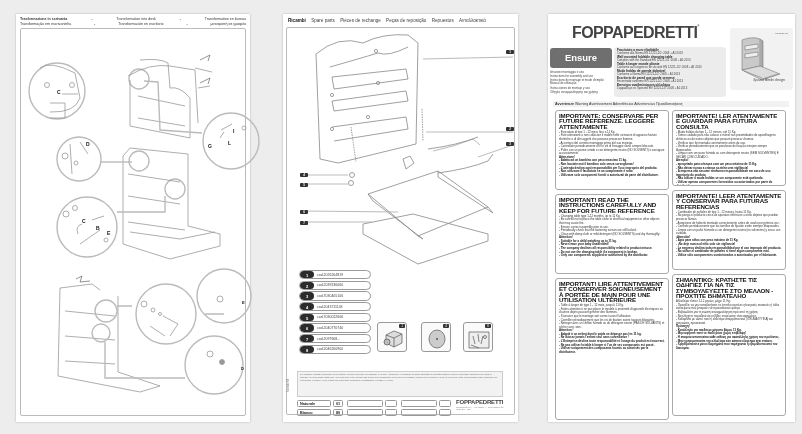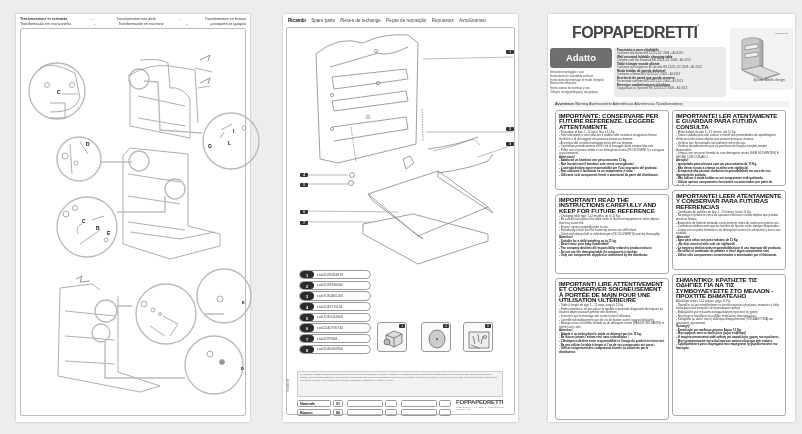--- a/index.html
+++ b/index.html
@@ -281,21 +281,21 @@
     <div class="cbox" style="width:12px;"></div>
     <div class="cbox" style="width:36px;margin-left:2px;"></div>
     <div class="cbox" style="width:12px;"></div>
   </div>
   <div class="brand-small">FOPPAPEDRETTI</div>
   <div class="brand-small-sub">Foppapedretti S.p.A. · Via Anghileri, 4 · 24060 Grumello del Monte (BG) · Italia</div>
 </div>
 
 <div class="page" id="p3">
   <div class="logo"><span>FOPPAPEDRETTI</span><sup>®</sup></div>
-  <div class="komodo">Adatto</div>
+  <div class="komodo">Ensure</div>
   <div class="instr-lines">
     <div>Istruzioni montaggio e uso</div>
     <div>Instructions for assembly and use</div>
     <div>Instructions de montage et mode d'emploi</div>
     <div>Manual de utilização</div>
     <div>Instrucciones de montaje y uso</div>
     <div>Οδηγίες συναρμολόγησης και χρήσης</div>
   </div>
   <div class="cert-box">
     <div class="t">Fasciatoio a muro ribaltabile</div>

